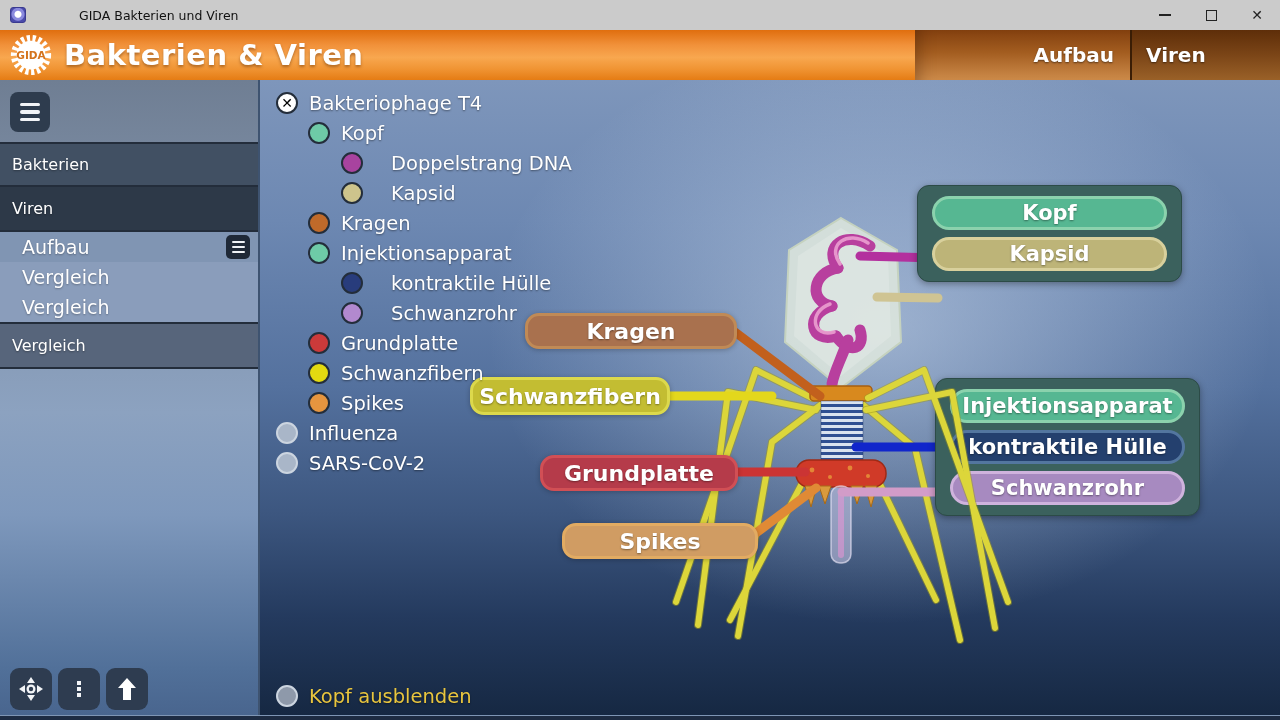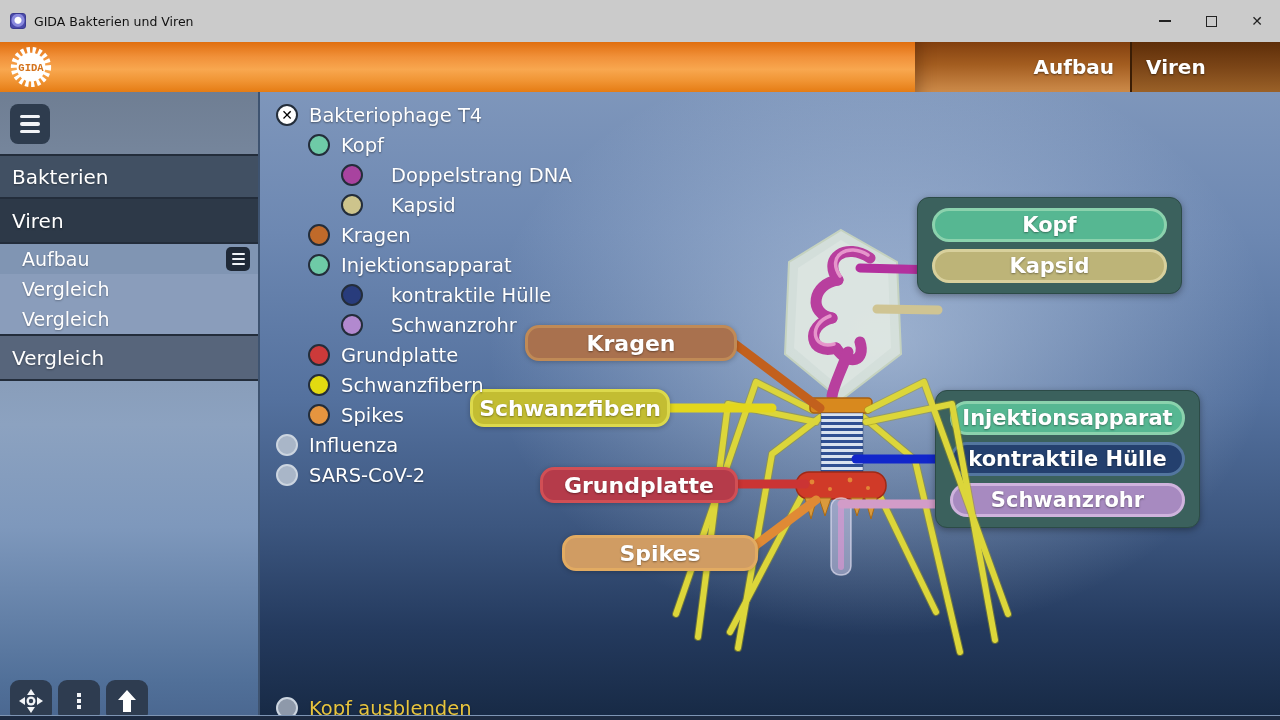--- a/index.html
+++ b/index.html
@@ -1,52 +1,52 @@
 <!DOCTYPE html>
 <html><head>
 <meta charset="utf-8">
 <style>
   * { margin:0; padding:0; box-sizing:border-box; }
   body { font-family:"DejaVu Sans","Liberation Sans",sans-serif; background:#000; }
   .window { position:relative; width:1280px; height:720px; overflow:hidden; background:#20304d; }
 
   
-  .titlebar { height:42px; background:#cbcbcb; display:flex; align-items:center; }
+  .titlebar { height:30px; background:#cbcbcb; display:flex; align-items:center;gap:45px; }
   .app-icon { width:16px; height:16px; margin-left:10px; border-radius:3px;
     background:radial-gradient(circle at 50% 45%, #ffffff 0 3px, #8a8ade 4px 6px, #4a4aaa 7px);
     border:1px solid #3a3a90; }
   .titlebar-title { font-size:12.5px; color:#111; margin-left:8px; }
   .win-controls { margin-left:auto; display:flex; height:100%; }
   .win-btn { width:46px; height:100%; display:flex; align-items:center; justify-content:center; color:#222; font-size:13px; cursor:default; }
   .glyph-min { width:12px; height:2px; background:#222; display:block; }
   .glyph-max { width:11px; height:11px; border:1.5px solid #222; display:block; }
   .glyph-close { font-size:14px; line-height:1; }
 
   
   .header { height:50px; display:flex; align-items:stretch;
     background:linear-gradient(180deg,#e06e0e 0%,#f1913a 30%,#f8a74f 55%,#f09433 78%,#e57c14 100%); }
-  .brand { flex:1; display:flex; align-items:center; padding-left:8px;font-family:Liberation Mono, monospace; }
+  .brand { flex:1; display:flex; align-items:center; padding-left:8px; }
   .header-title { color:#fff; font-size:29px; font-weight:bold; margin-left:10px; text-shadow:0 2px 3px rgba(90,40,0,.45); letter-spacing:.5px; }
   .tab { display:flex; align-items:center; color:#fff; font-size:20px; font-weight:bold; text-shadow:0 1px 2px rgba(0,0,0,.5); cursor:pointer; }
   .tab-aufbau { width:215px; justify-content:flex-end; padding-right:16px;
     background:linear-gradient(180deg,#83400f 0%,#a35d20 45%,#cd8b4a 100%); box-shadow:inset 18px 0 16px -14px rgba(60,25,0,.35); }
   .tab-viren { width:150px; padding-left:14px; border-left:2px solid #3a1d05;
     background:linear-gradient(180deg,#5e2e09 0%,#7b4517 50%,#9a6128 100%); }
 
   
   .body { display:flex; height:640px; }
 
   
   .sidebar { position:relative; width:260px; flex:0 0 260px; border-right:2px solid #3e5370;
     background:linear-gradient(180deg,#6f7e93 0%,#7e8fa7 22%,#8ca2c0 52%,#7e98bc 68%,#517099 92%,#48648d 100%); }
   .hamburger-btn { margin:12px 0 0 10px; width:40px; height:40px; background:#2e3c4e; border-radius:8px;
     display:flex; flex-direction:column; justify-content:center; align-items:center; gap:4px; cursor:pointer; }
   .hamburger-btn i { display:block; width:20px; height:3.5px; background:#f2f4f7; border-radius:2px; }
   .nav { margin-top:10px; }
-  .nav-item { height:45px; display:flex; align-items:center; padding-left:12px; color:#fff; font-size:20px;
+  .nav-item { height:45px; display:flex; align-items:center; padding-left:12px; color:#fff; font-size:16px;
     border-bottom:2px solid #232d3b; text-shadow:0 1px 2px rgba(0,0,0,.35); cursor:pointer; }
   .nav-bakterien { background:#41506344; background:#415063; border-top:2px solid #232d3b; }
   .nav-viren { background:#2d3948; }
   .nav-vergleich { background:#57657b; }
   .nav-impfung { background:#5e6d85; }
   .subnav { border-bottom:2px solid #232d3b; }
   .subnav-item { height:30px; display:flex; align-items:center; padding-left:22px; color:#fff; font-size:19px;
     text-shadow:0 1px 2px rgba(0,0,0,.3); cursor:pointer; position:relative; }
   .subnav-aufbau { background:#8095b3; }
   .subnav-rest { background:#8a9dbb; }
@@ -115,20 +115,21 @@
     </div>
   </div>
 
   <div class="header">
     <div class="brand">
       <svg width="46" height="46" viewBox="0 0 48 48">
         <circle cx="24" cy="24" r="17" fill="none" stroke="#ffffff" stroke-width="8" stroke-dasharray="3.2 2.6"></circle>
         <circle cx="24" cy="24" r="15" fill="#ffffff"></circle>
         <text x="24" y="28" text-anchor="middle" font-size="11" font-weight="bold" fill="#d4731c">GIDA</text>
       </svg>
+      <span class="header-title">Bakterien &amp; Viren</span>
     </div>
     <div class="tab tab-aufbau">Aufbau</div>
     <div class="tab tab-viren">Viren</div>
   </div>
 
   <div class="body">
 
     <div class="sidebar">
       <div class="hamburger-btn">
           <i></i>

